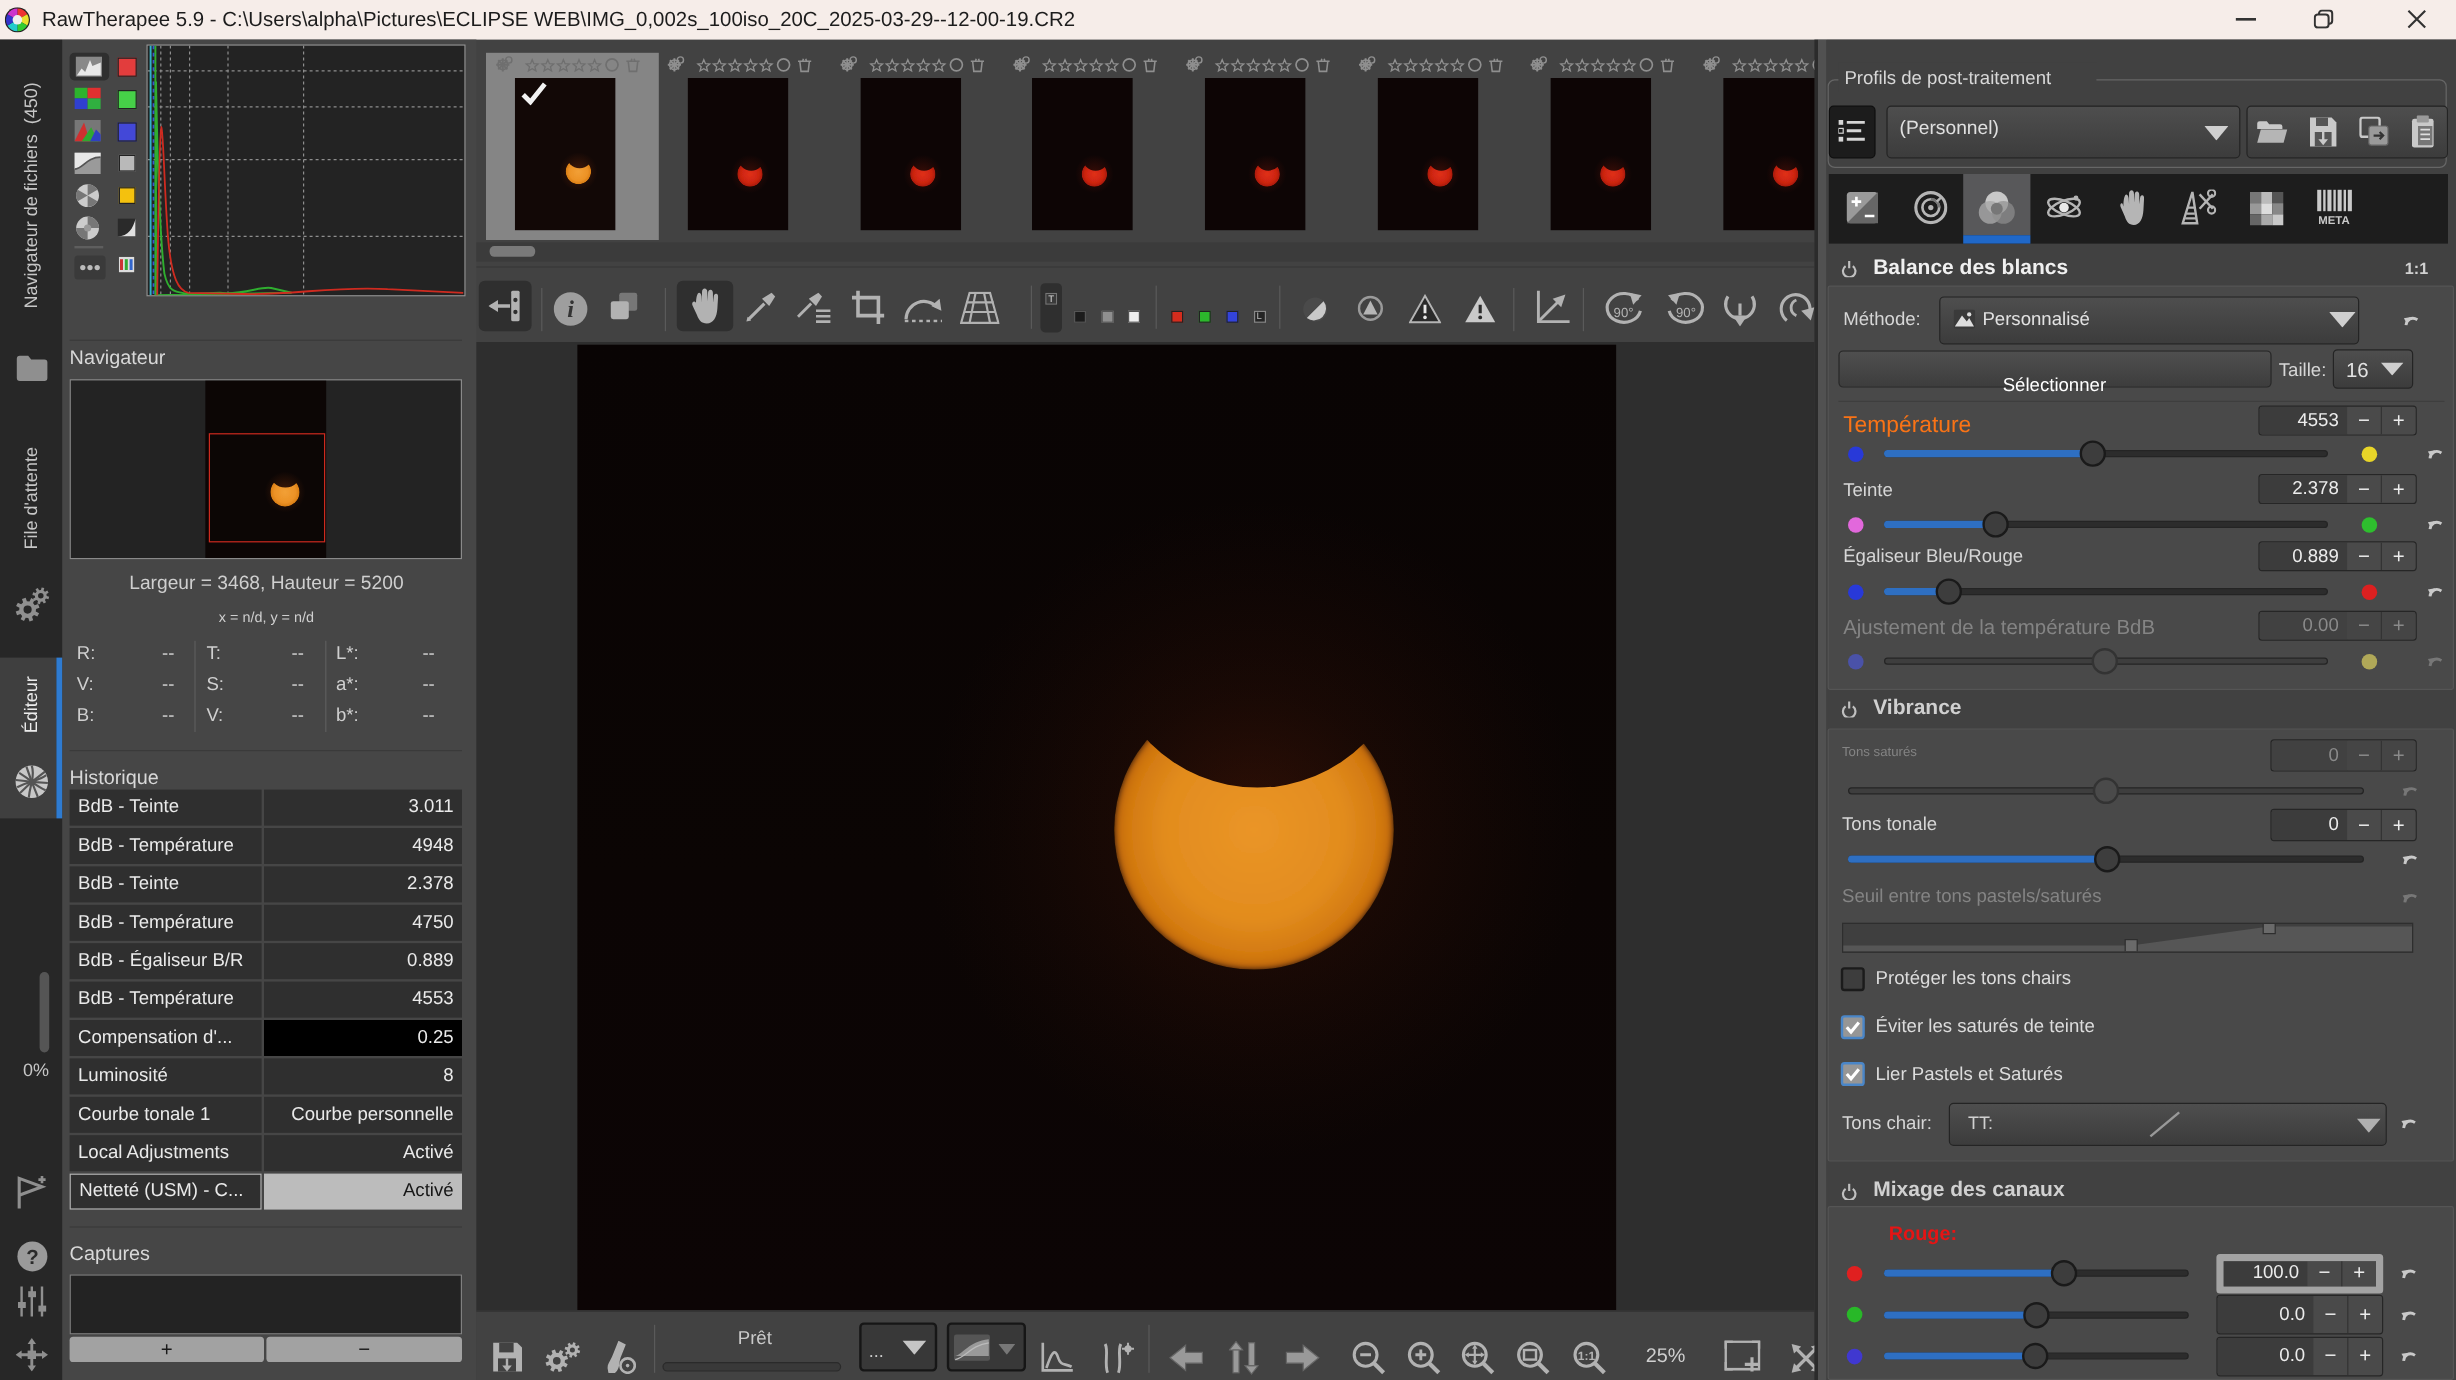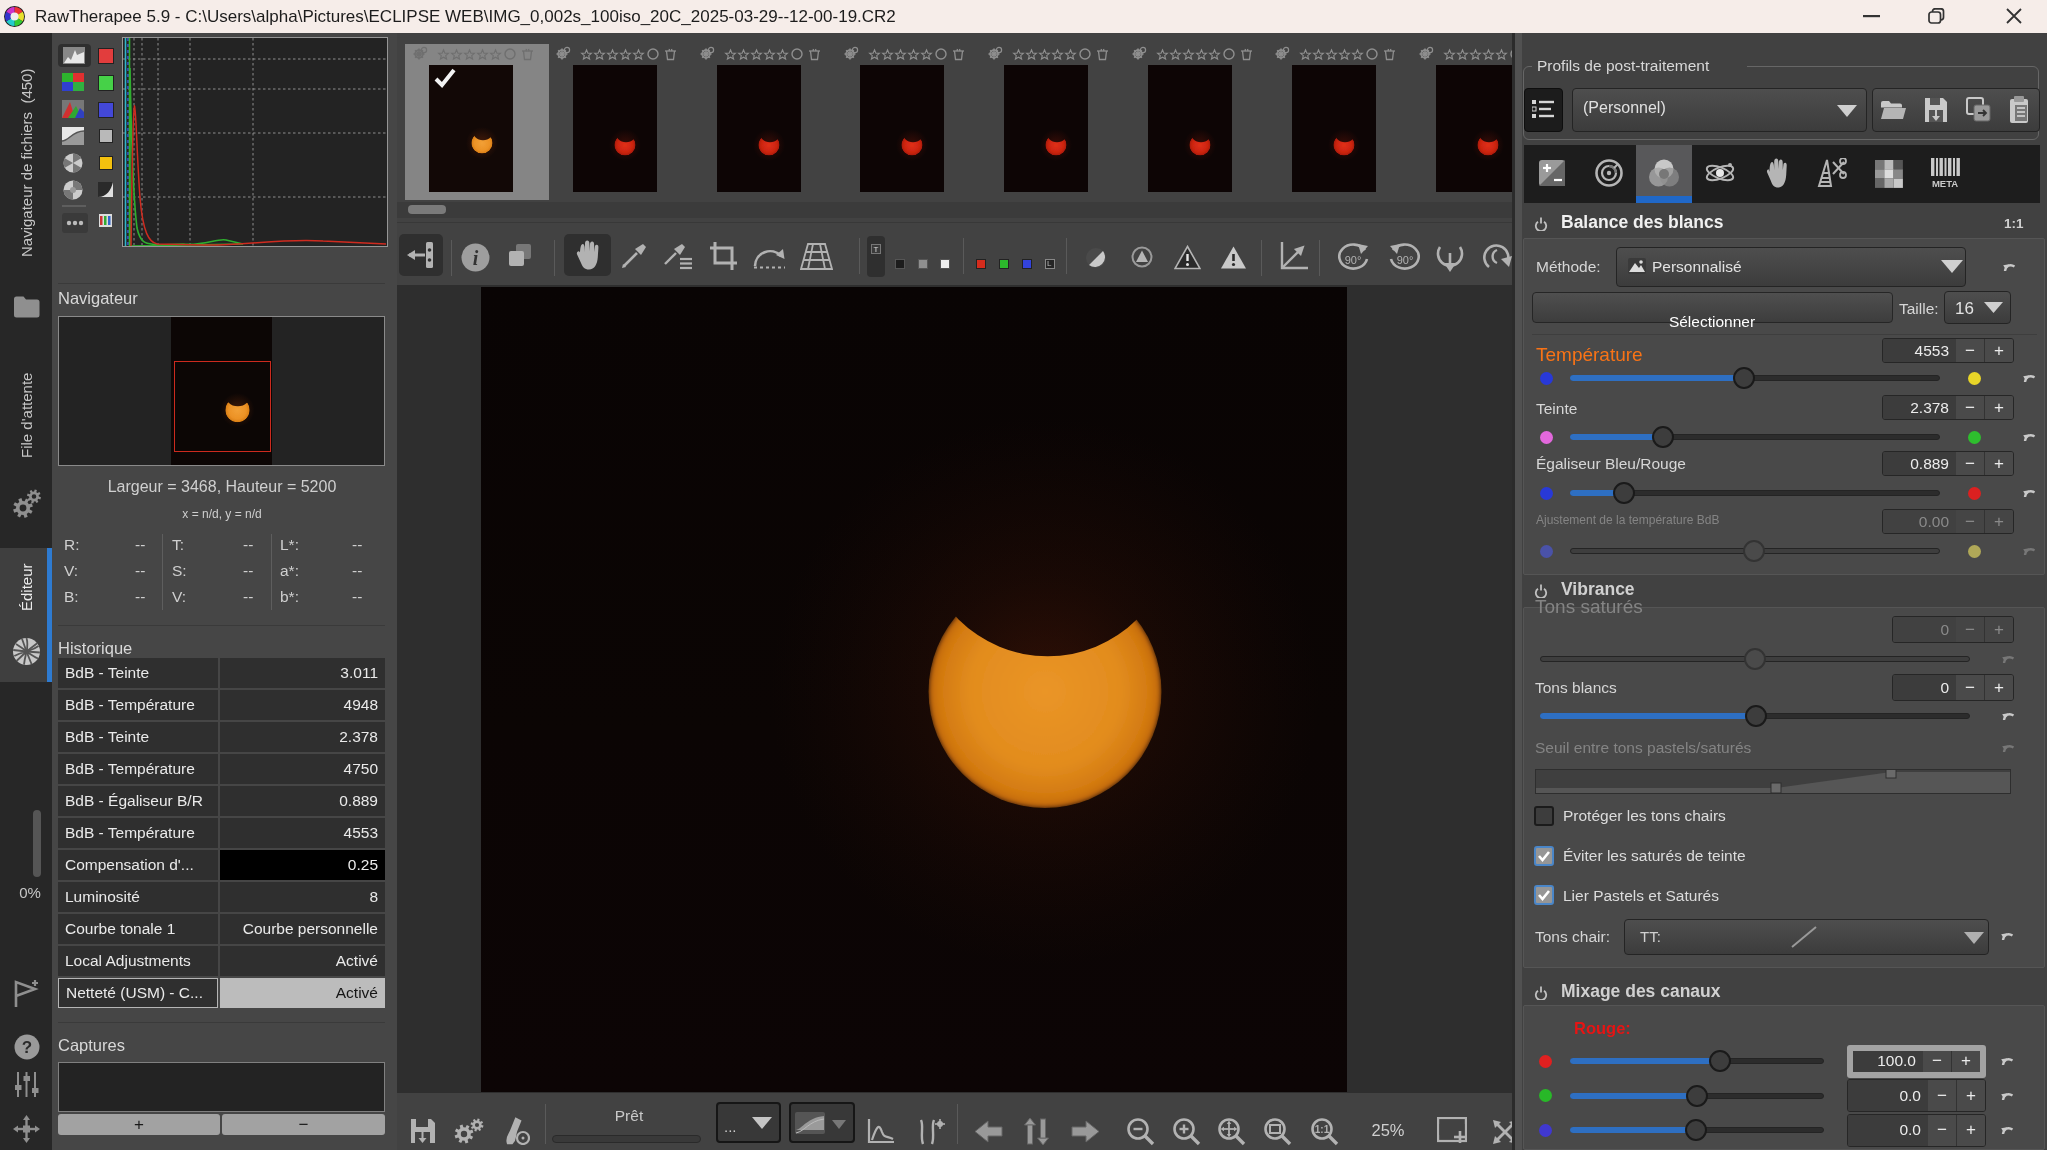--- a/index.html
+++ b/index.html
@@ -1282,53 +1282,53 @@
   </div>
 <div style="position:absolute;left:1540px;top:487px;width:13px;height:13px;background:#2839d8;border-radius:50%;"></div>
 <div style="position:absolute;left:1570px;top:490px;width:370px;height:6px;background:#2c2c2c;border-radius:3px;border:1px solid #242424;box-sizing:border-box;"></div>
 <div style="position:absolute;left:1570px;top:490px;width:54px;height:6px;background:#2e6fc2;border-radius:3px;"></div>
 <div style="position:absolute;left:1613px;top:482px;width:22px;height:22px;background:#3d3d3d;border:2px solid #1a1a1a;border-radius:50%;box-sizing:border-box;"></div>
 <div style="position:absolute;left:1968px;top:487px;width:13px;height:13px;background:#dc2020;border-radius:50%;"></div>
 <svg style="position:absolute;left:2022px;top:486px" width="15" height="15" viewBox="0 0 15 15">
     <path d="M3 11 C3.5 6 8 3.5 12.5 6.5" stroke="#c9c9c9" stroke-width="2.4" fill="none"></path>
     <polygon points="1.2,5.2 7.2,4.2 3.8,9.6" fill="#c9c9c9"></polygon>
   </svg>
-<div style="position:absolute;left:1536px;top:513px;font-size:12px;color:#848484;font-weight:normal;white-space:nowrap;">Ajustement de la température BdB</div>
+<div style="position:absolute;left:1536px;top:513px;font-size:17px;color:#848484;font-weight:normal;white-space:nowrap;">Ajustement de la température BdB</div>
 <div style="position:absolute;left:1882px;top:509px;width:132px;height:25px;display:flex;border:1px solid #262626;border-radius:3px;overflow:hidden;box-sizing:border-box;">
     <div style="flex:1;display:flex;align-items:center;justify-content:flex-end;padding-right:7px;background:#414141;color:#8a8a8a;font-size:15.5px;">0.00</div>
     <div style="width:28px;display:flex;align-items:center;justify-content:center;background:#454545;color:#8a8a8a;font-size:17px;">−</div>
     <div style="width:28px;display:flex;align-items:center;justify-content:center;background:#454545;color:#8a8a8a;font-size:17px;border-left:1px solid #333;">+</div>
   </div>
 <div style="position:absolute;left:1540px;top:545px;width:13px;height:13px;background:#4a52a8;border-radius:50%;"></div>
 <div style="position:absolute;left:1570px;top:548px;width:370px;height:6px;background:#3e3e3e;border-radius:3px;border:1px solid #242424;box-sizing:border-box;"></div>
 <div style="position:absolute;left:1743px;top:540px;width:22px;height:22px;background:#4a4a4a;border:2px solid #333;border-radius:50%;box-sizing:border-box;"></div>
 <div style="position:absolute;left:1968px;top:545px;width:13px;height:13px;background:#b0a858;border-radius:50%;"></div>
 <svg style="position:absolute;left:2022px;top:544px" width="15" height="15" viewBox="0 0 15 15">
     <path d="M3 11 C3.5 6 8 3.5 12.5 6.5" stroke="#777" stroke-width="2.4" fill="none"></path>
     <polygon points="1.2,5.2 7.2,4.2 3.8,9.6" fill="#777"></polygon>
   </svg>
 <svg style="position:absolute;left:1534px;top:584px" width="14" height="14" viewBox="0 0 14 14">
     <path d="M4 3.2 A5.2 5.2 0 1 0 10 3.2" stroke="#c0c0c0" stroke-width="1.8" fill="none" transform="translate(0,1.5)"></path>
     <line x1="7" y1="0.5" x2="7" y2="6.5" stroke="#c0c0c0" stroke-width="1.8"></line>
   </svg>
 <div style="position:absolute;left:1561px;top:579px;font-size:17.5px;color:#d0d0d0;font-weight:bold;white-space:nowrap;">Vibrance</div>
 <div style="position:absolute;left:1523px;top:607px;width:522px;height:361px;background:#494949;border:1px solid #555;border-radius:2px;box-sizing:border-box;"></div>
-<div style="position:absolute;left:1535px;top:596px;font-size:19px;color:#848484;font-weight:normal;white-space:nowrap;">Tons saturés</div>
+<div style="position:absolute;left:1535px;top:621px;font-size:11px;color:#848484;font-weight:normal;white-space:nowrap;">Tons saturés</div>
 <div style="position:absolute;left:1892px;top:616px;width:122px;height:27px;display:flex;border:1px solid #262626;border-radius:3px;overflow:hidden;box-sizing:border-box;">
     <div style="flex:1;display:flex;align-items:center;justify-content:flex-end;padding-right:7px;background:#414141;color:#8a8a8a;font-size:15.5px;">0</div>
     <div style="width:28px;display:flex;align-items:center;justify-content:center;background:#454545;color:#8a8a8a;font-size:17px;">−</div>
     <div style="width:28px;display:flex;align-items:center;justify-content:center;background:#454545;color:#8a8a8a;font-size:17px;border-left:1px solid #333;">+</div>
   </div>
 <div style="position:absolute;left:1540px;top:656px;width:430px;height:6px;background:#3e3e3e;border-radius:3px;border:1px solid #242424;box-sizing:border-box;"></div>
 <div style="position:absolute;left:1744px;top:648px;width:22px;height:22px;background:#4a4a4a;border:2px solid #333;border-radius:50%;box-sizing:border-box;"></div>
 <svg style="position:absolute;left:2001px;top:652px" width="15" height="15" viewBox="0 0 15 15">
     <path d="M3 11 C3.5 6 8 3.5 12.5 6.5" stroke="#777" stroke-width="2.4" fill="none"></path>
     <polygon points="1.2,5.2 7.2,4.2 3.8,9.6" fill="#777"></polygon>
   </svg>
-<div style="position:absolute;left:1535px;top:679px;font-size:15.5px;color:#d6d6d6;font-weight:normal;white-space:nowrap;">Tons blancs</div>
+<div style="position:absolute;left:1535px;top:679px;font-size:15.5px;color:#d6d6d6;font-weight:normal;white-space:nowrap;">Tons tonale</div>
 <div style="position:absolute;left:1892px;top:674px;width:122px;height:27px;display:flex;border:1px solid #262626;border-radius:3px;overflow:hidden;box-sizing:border-box;">
     <div style="flex:1;display:flex;align-items:center;justify-content:flex-end;padding-right:7px;background:#3c3c3c;color:#ececec;font-size:15.5px;">0</div>
     <div style="width:28px;display:flex;align-items:center;justify-content:center;background:#4a4a4a;color:#ececec;font-size:17px;">−</div>
     <div style="width:28px;display:flex;align-items:center;justify-content:center;background:#4a4a4a;color:#ececec;font-size:17px;border-left:1px solid #333;">+</div>
   </div>
 <div style="position:absolute;left:1540px;top:713px;width:430px;height:6px;background:#2c2c2c;border-radius:3px;border:1px solid #242424;box-sizing:border-box;"></div>
 <div style="position:absolute;left:1540px;top:713px;width:216px;height:6px;background:#2e6fc2;border-radius:3px;"></div>
 <div style="position:absolute;left:1745px;top:705px;width:22px;height:22px;background:#3d3d3d;border:2px solid #1a1a1a;border-radius:50%;box-sizing:border-box;"></div>
 <svg style="position:absolute;left:2001px;top:709px" width="15" height="15" viewBox="0 0 15 15">
     <path d="M3 11 C3.5 6 8 3.5 12.5 6.5" stroke="#c9c9c9" stroke-width="2.4" fill="none"></path>

